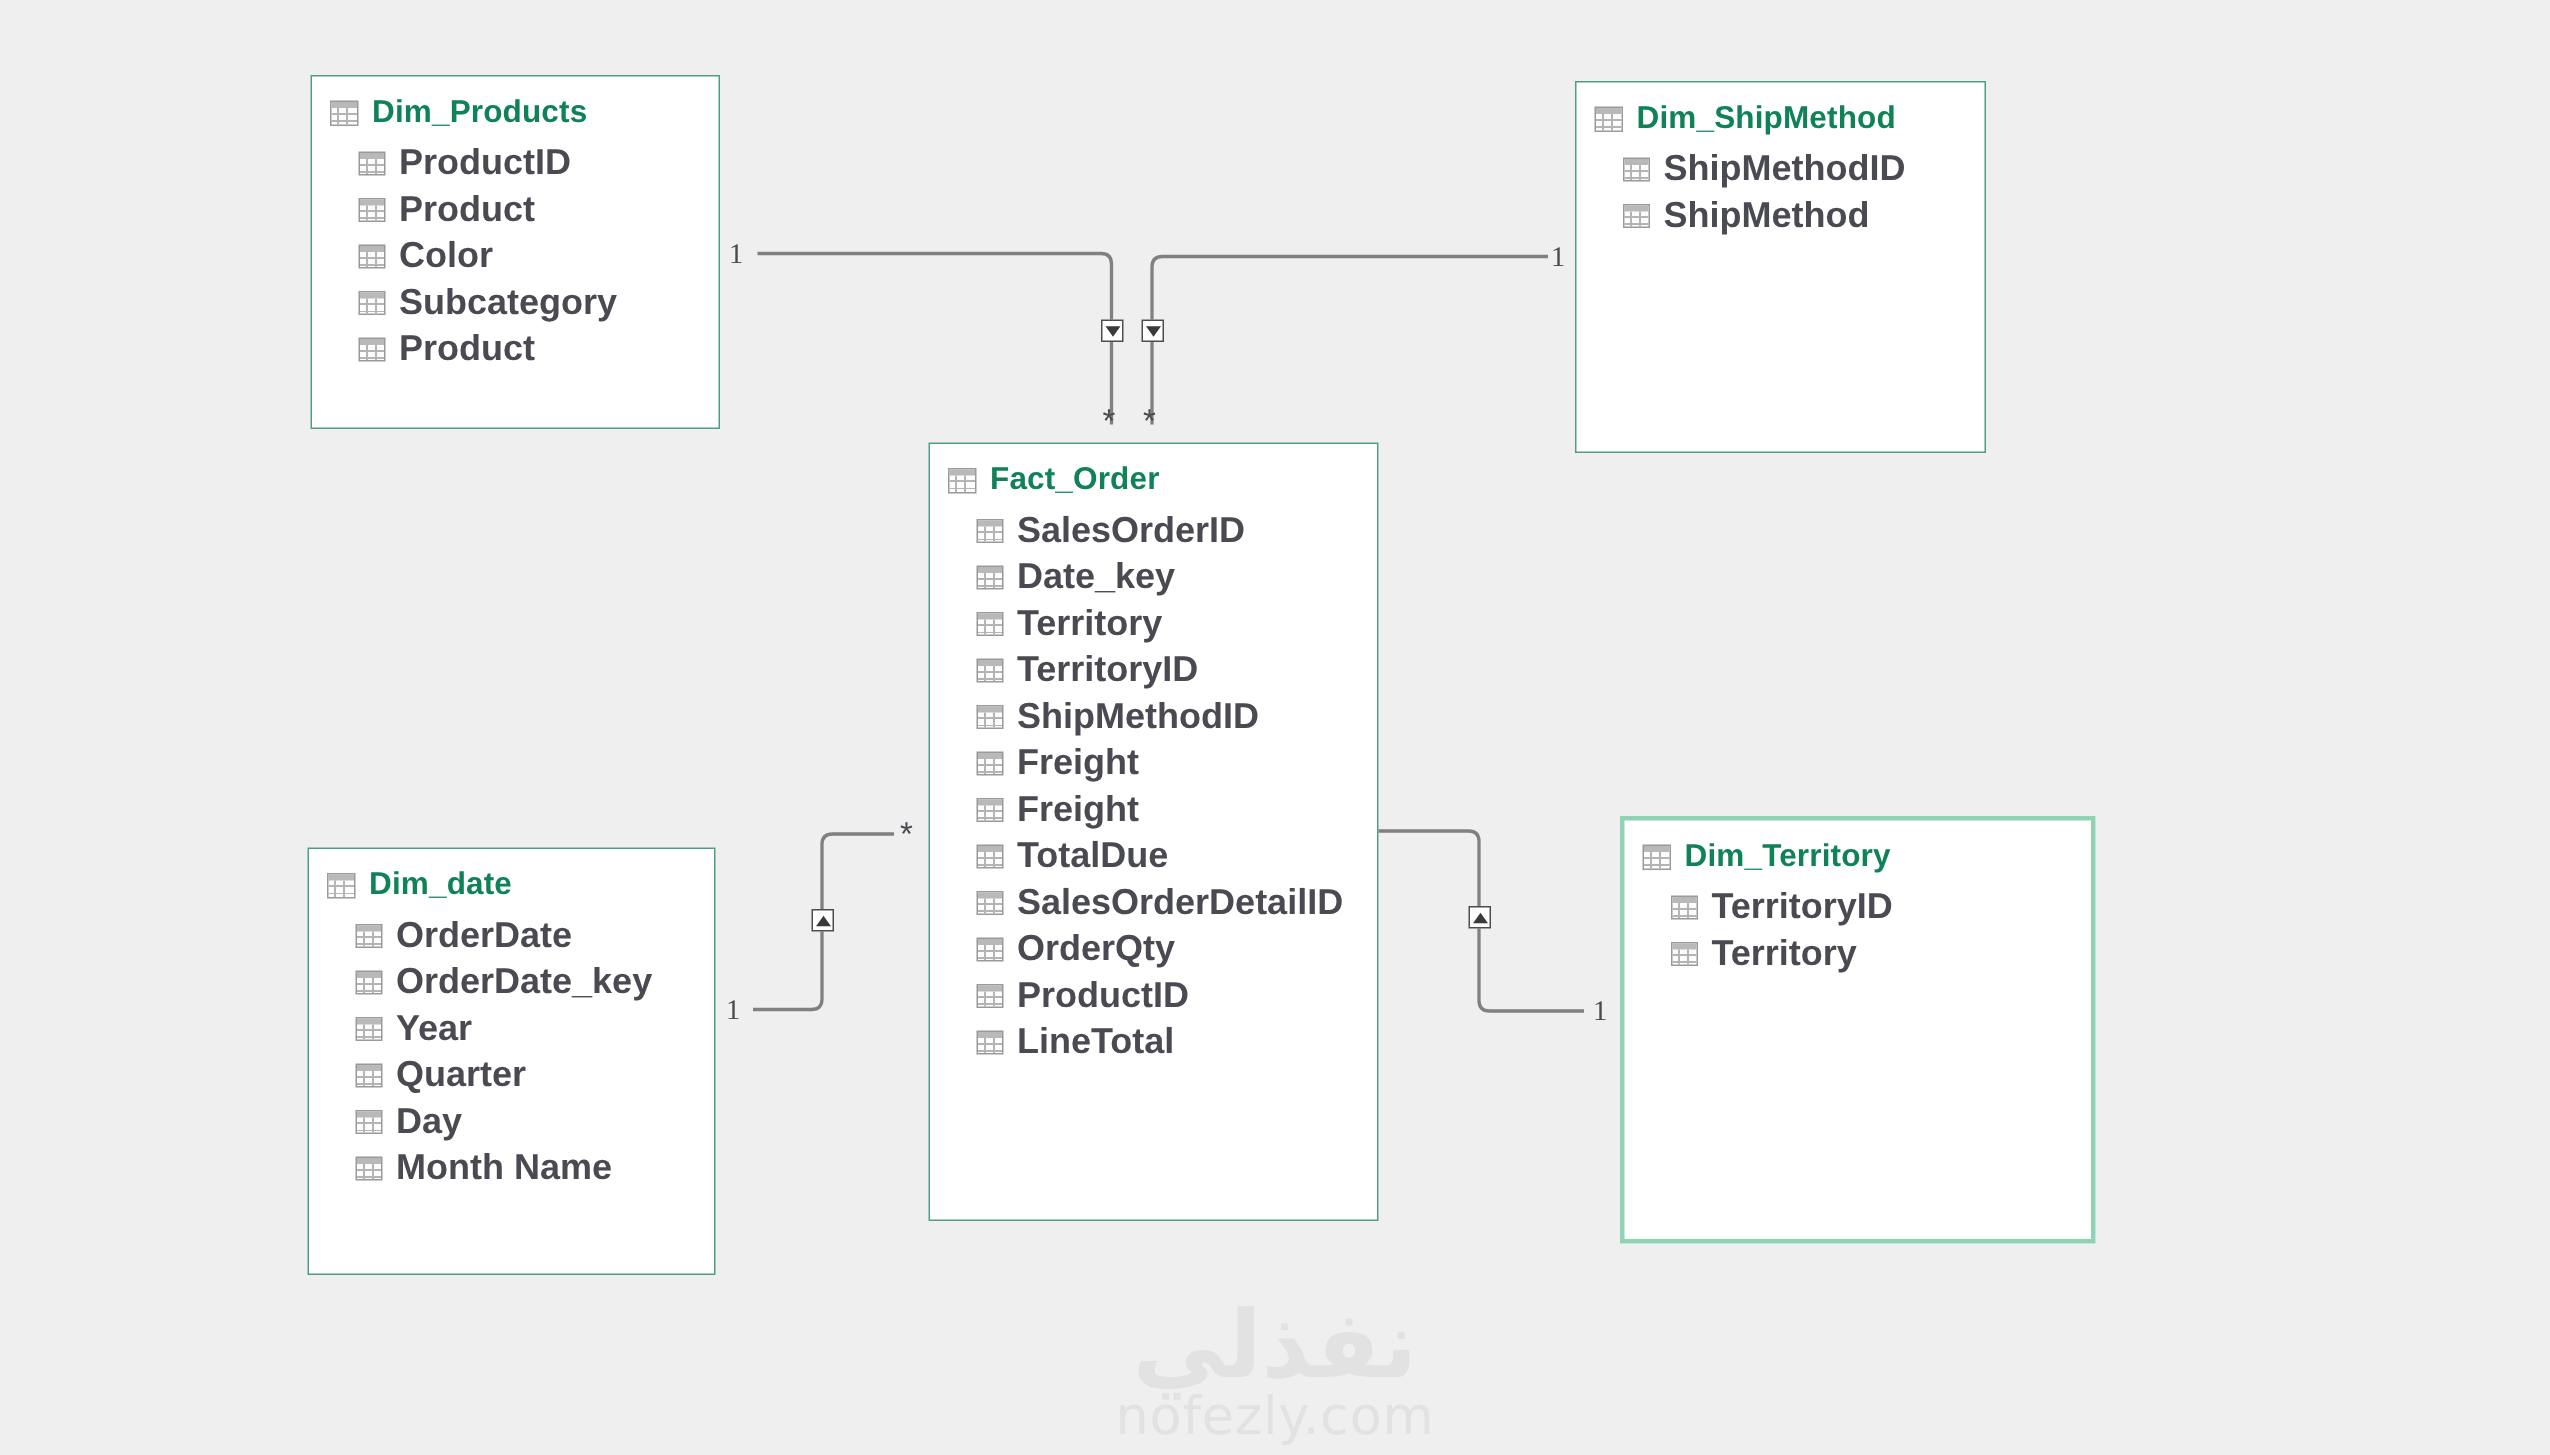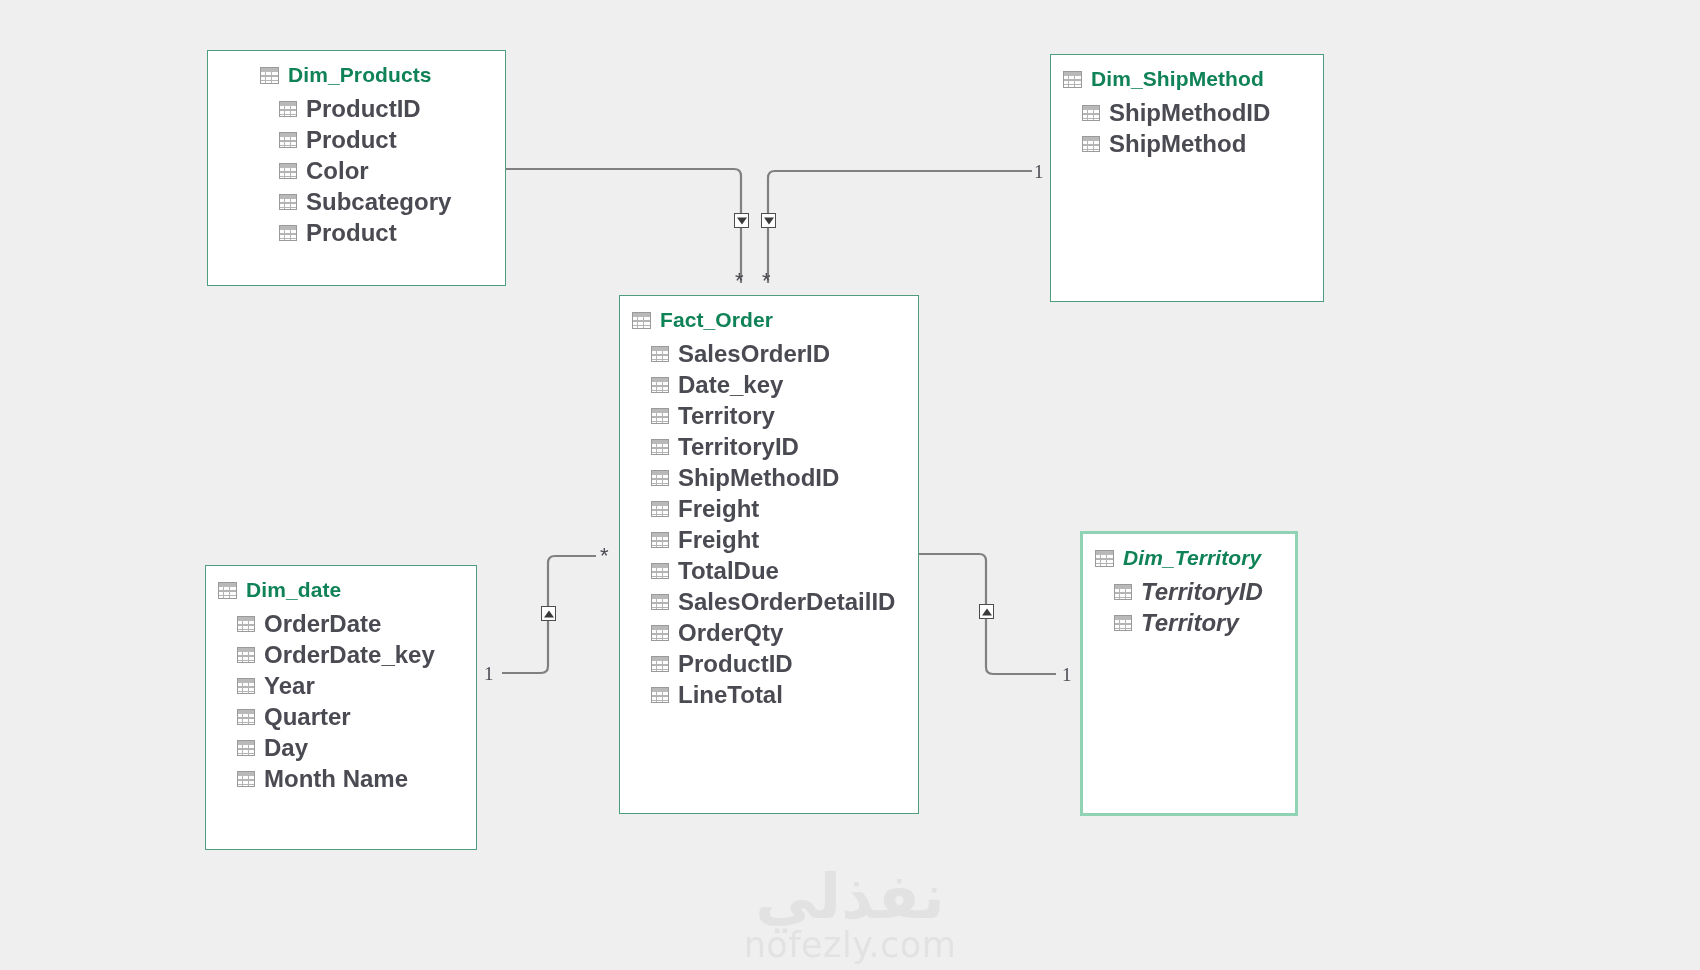--- a/index.html
+++ b/index.html
@@ -197,21 +197,21 @@
   <div class="arrow-box down" style="left:761px; top:213px;">
       <i class="tri"></i>
     </div>
   <div class="arrow-box up" style="left:541px; top:606px;">
       <i class="tri"></i>
     </div>
   <div class="arrow-box up" style="left:979px; top:604px;">
       <i class="tri"></i>
     </div>
 
-  <div class="table-card" style="left:207px; top:50px; width:299px; height:236px;padding-left:40px;">
+  <div class="table-card" style="left:207px; top:50px; width:273px; height:236px;">
     <div class="table-header">
       <span class="grid-icon big"></span>
       <span class="table-title">Dim_Products</span>
     </div>
     <div class="field-list">
       <div class="field-row">
         <span class="grid-icon small"></span>
         <span class="field-name">ProductID</span>
       </div>
       <div class="field-row">
@@ -333,21 +333,21 @@
         <span class="grid-icon small"></span>
         <span class="field-name">Day</span>
       </div>
       <div class="field-row">
         <span class="grid-icon small"></span>
         <span class="field-name">Month Name</span>
       </div>
     </div>
   </div>
 
-  <div class="table-card selected" style="left:1080px; top:531px; width:218px; height:285px;font-style:italic;">
+  <div class="table-card selected" style="left:1080px; top:544px; width:317px; height:285px;">
     <div class="table-header">
       <span class="grid-icon big"></span>
       <span class="table-title">Dim_Territory</span>
     </div>
     <div class="field-list">
       <div class="field-row">
         <span class="grid-icon small"></span>
         <span class="field-name">TerritoryID</span>
       </div>
       <div class="field-row">

